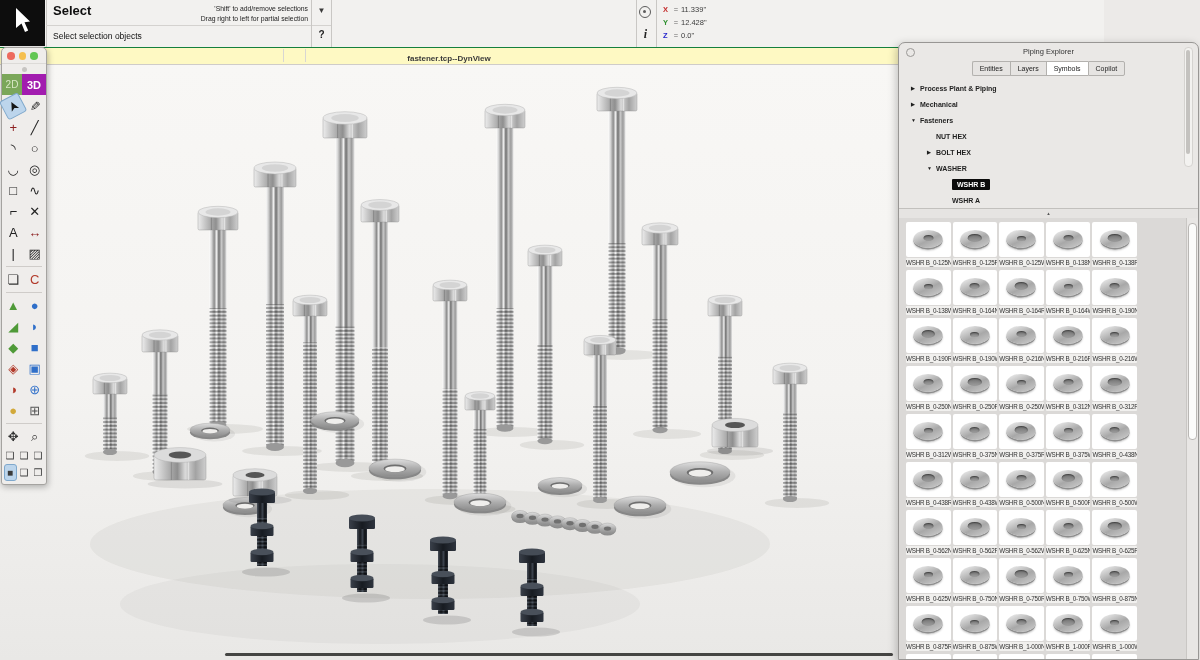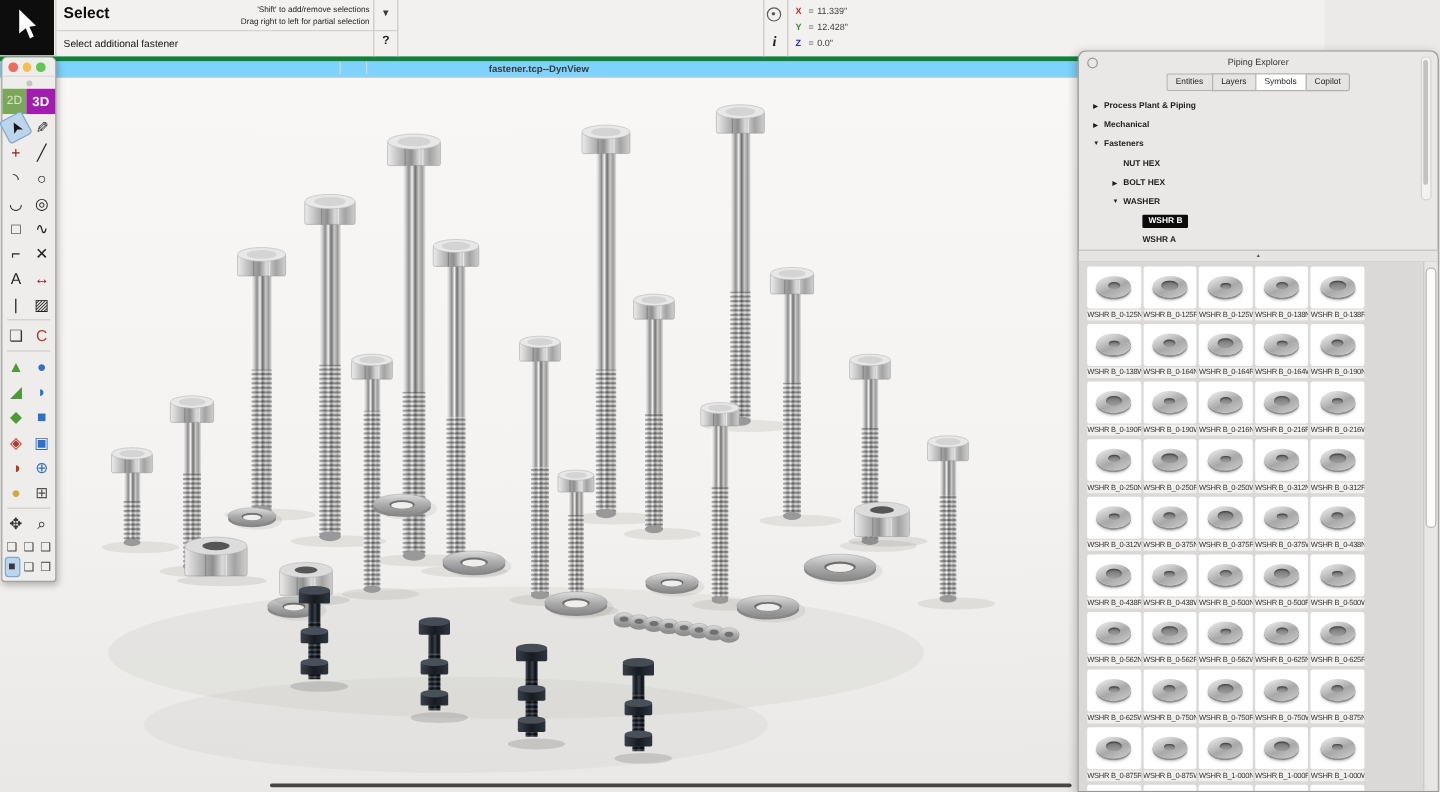--- a/index.html
+++ b/index.html
@@ -1,21 +1,21 @@
 <!DOCTYPE html>
 <html><head>
 <meta charset="utf-8">
 <style>
   html,body{margin:0;padding:0}
   body{width:1200px;height:660px;position:relative;overflow:hidden;
        font-family:"Liberation Sans",sans-serif;background:#eceae8}
 
   
   #topbar{position:absolute;left:0;top:0;width:1104px;height:47px;background:#f2f1ef;
-          border-bottom:4px solid #15803d;z-index:10}
+          border-bottom:1px solid #15803d;z-index:10}
   #black-btn{position:absolute;left:0;top:0;width:45px;height:46px;background:#0d0d0d}
   #black-btn svg{position:absolute;left:13px;top:7px}
   .sepv{position:absolute;top:0;bottom:0;width:1px;background:#c9c7c4}
   #sel-divider{position:absolute;left:46px;top:25px;width:285px;height:1px;background:#d4d2cf}
   #sel-title{position:absolute;left:53px;top:3px;font-size:13px;font-weight:bold;color:#0e0e0e}
   #sel-hints{position:absolute;left:140px;top:4px;width:168px;text-align:right;
              font-size:6.8px;line-height:9.5px;color:#1c1c1c}
   #sel-status{position:absolute;left:53px;top:31px;font-size:8.5px;color:#101010}
   #dd-btn{position:absolute;left:312px;top:6px;width:19px;text-align:center;font-size:8px;color:#3a3a3a}
   #help-btn{position:absolute;left:312px;top:29px;width:19px;text-align:center;
@@ -26,21 +26,21 @@
                 background:#5c5c5c;border-radius:50%}
   #info-btn{position:absolute;left:638px;top:27px;width:15px;text-align:center;font-style:italic;
             font-family:"Liberation Serif",serif;font-size:12px;font-weight:bold;color:#222}
   #coords{position:absolute;left:663px;top:5px;display:flex;flex-direction:column;gap:4px}
   .crow{display:flex;align-items:center;height:9px;font-size:7.5px}
   .clabel{width:8px;font-weight:bold}
   .ceq{width:10px;color:#666;text-align:center}
   .cval{color:#3b3b3b}
 
   
-  #doc-titlebar{position:absolute;left:0;top:47px;width:898px;height:17px;background:#7dd3fc;
+  #doc-titlebar{position:absolute;left:0;top:47px;width:898px;height:17px;background:#fef9c3;
                 border-bottom:1px solid #cfccc9;z-index:5;text-align:center}
   #doc-title{font-size:8px;font-weight:bold;color:#3a3a3a;line-height:17px}
   .tb-notch{position:absolute;top:2px;height:13px;width:1px;background:#d8d6d3}
   #viewport{position:absolute;left:0;top:64px;width:898px;height:596px;
             background:linear-gradient(#f8f7f5 0%,#f4f3f1 55%,#e9e8e6 100%)}
   #bottom-edge{position:absolute;left:225px;top:653px;width:668px;height:3px;background:#454543;
                border-radius:2px;z-index:6}
 
   
   #palette{position:absolute;left:1px;top:47px;width:46px;background:#efedeb;
@@ -437,21 +437,21 @@
       <path d="M3 1 L3 21 L8.5 16.5 L12 25 L15.2 23.5 L11.5 15.2 L17 14.4 Z" fill="#fff"></path>
     </svg>
   </div>
   <span class="sepv" style="left:46px"></span>
   <div id="sel-title" data-name="tool-title">Select</div>
   <div id="sel-hints" data-name="tool-hints">
     <div data-name="hint-line">'Shift' to add/remove selections</div>
     <div data-name="hint-line">Drag right to left for partial selection</div>
   </div>
   <div id="sel-divider"></div>
-  <div id="sel-status" data-name="tool-status-text">Select additional fastener</div>
+  <div id="sel-status" data-name="tool-status-text">Select selection objects</div>
   <span class="sepv" style="left:311px"></span>
   <div id="dd-btn" data-name="tool-dropdown-button">▼</div>
   <div id="help-btn" data-name="help-button">?</div>
   <span class="sepv" style="left:331px"></span>
   <span class="sepv" style="left:636px"></span>
   <div id="compass-icon" data-name="angle-indicator-icon"></div>
   <div id="info-btn" data-name="info-button">i</div>
   <span class="sepv" style="left:656px"></span>
   <div id="coords" data-name="coordinate-readout">
     <div class="crow">

